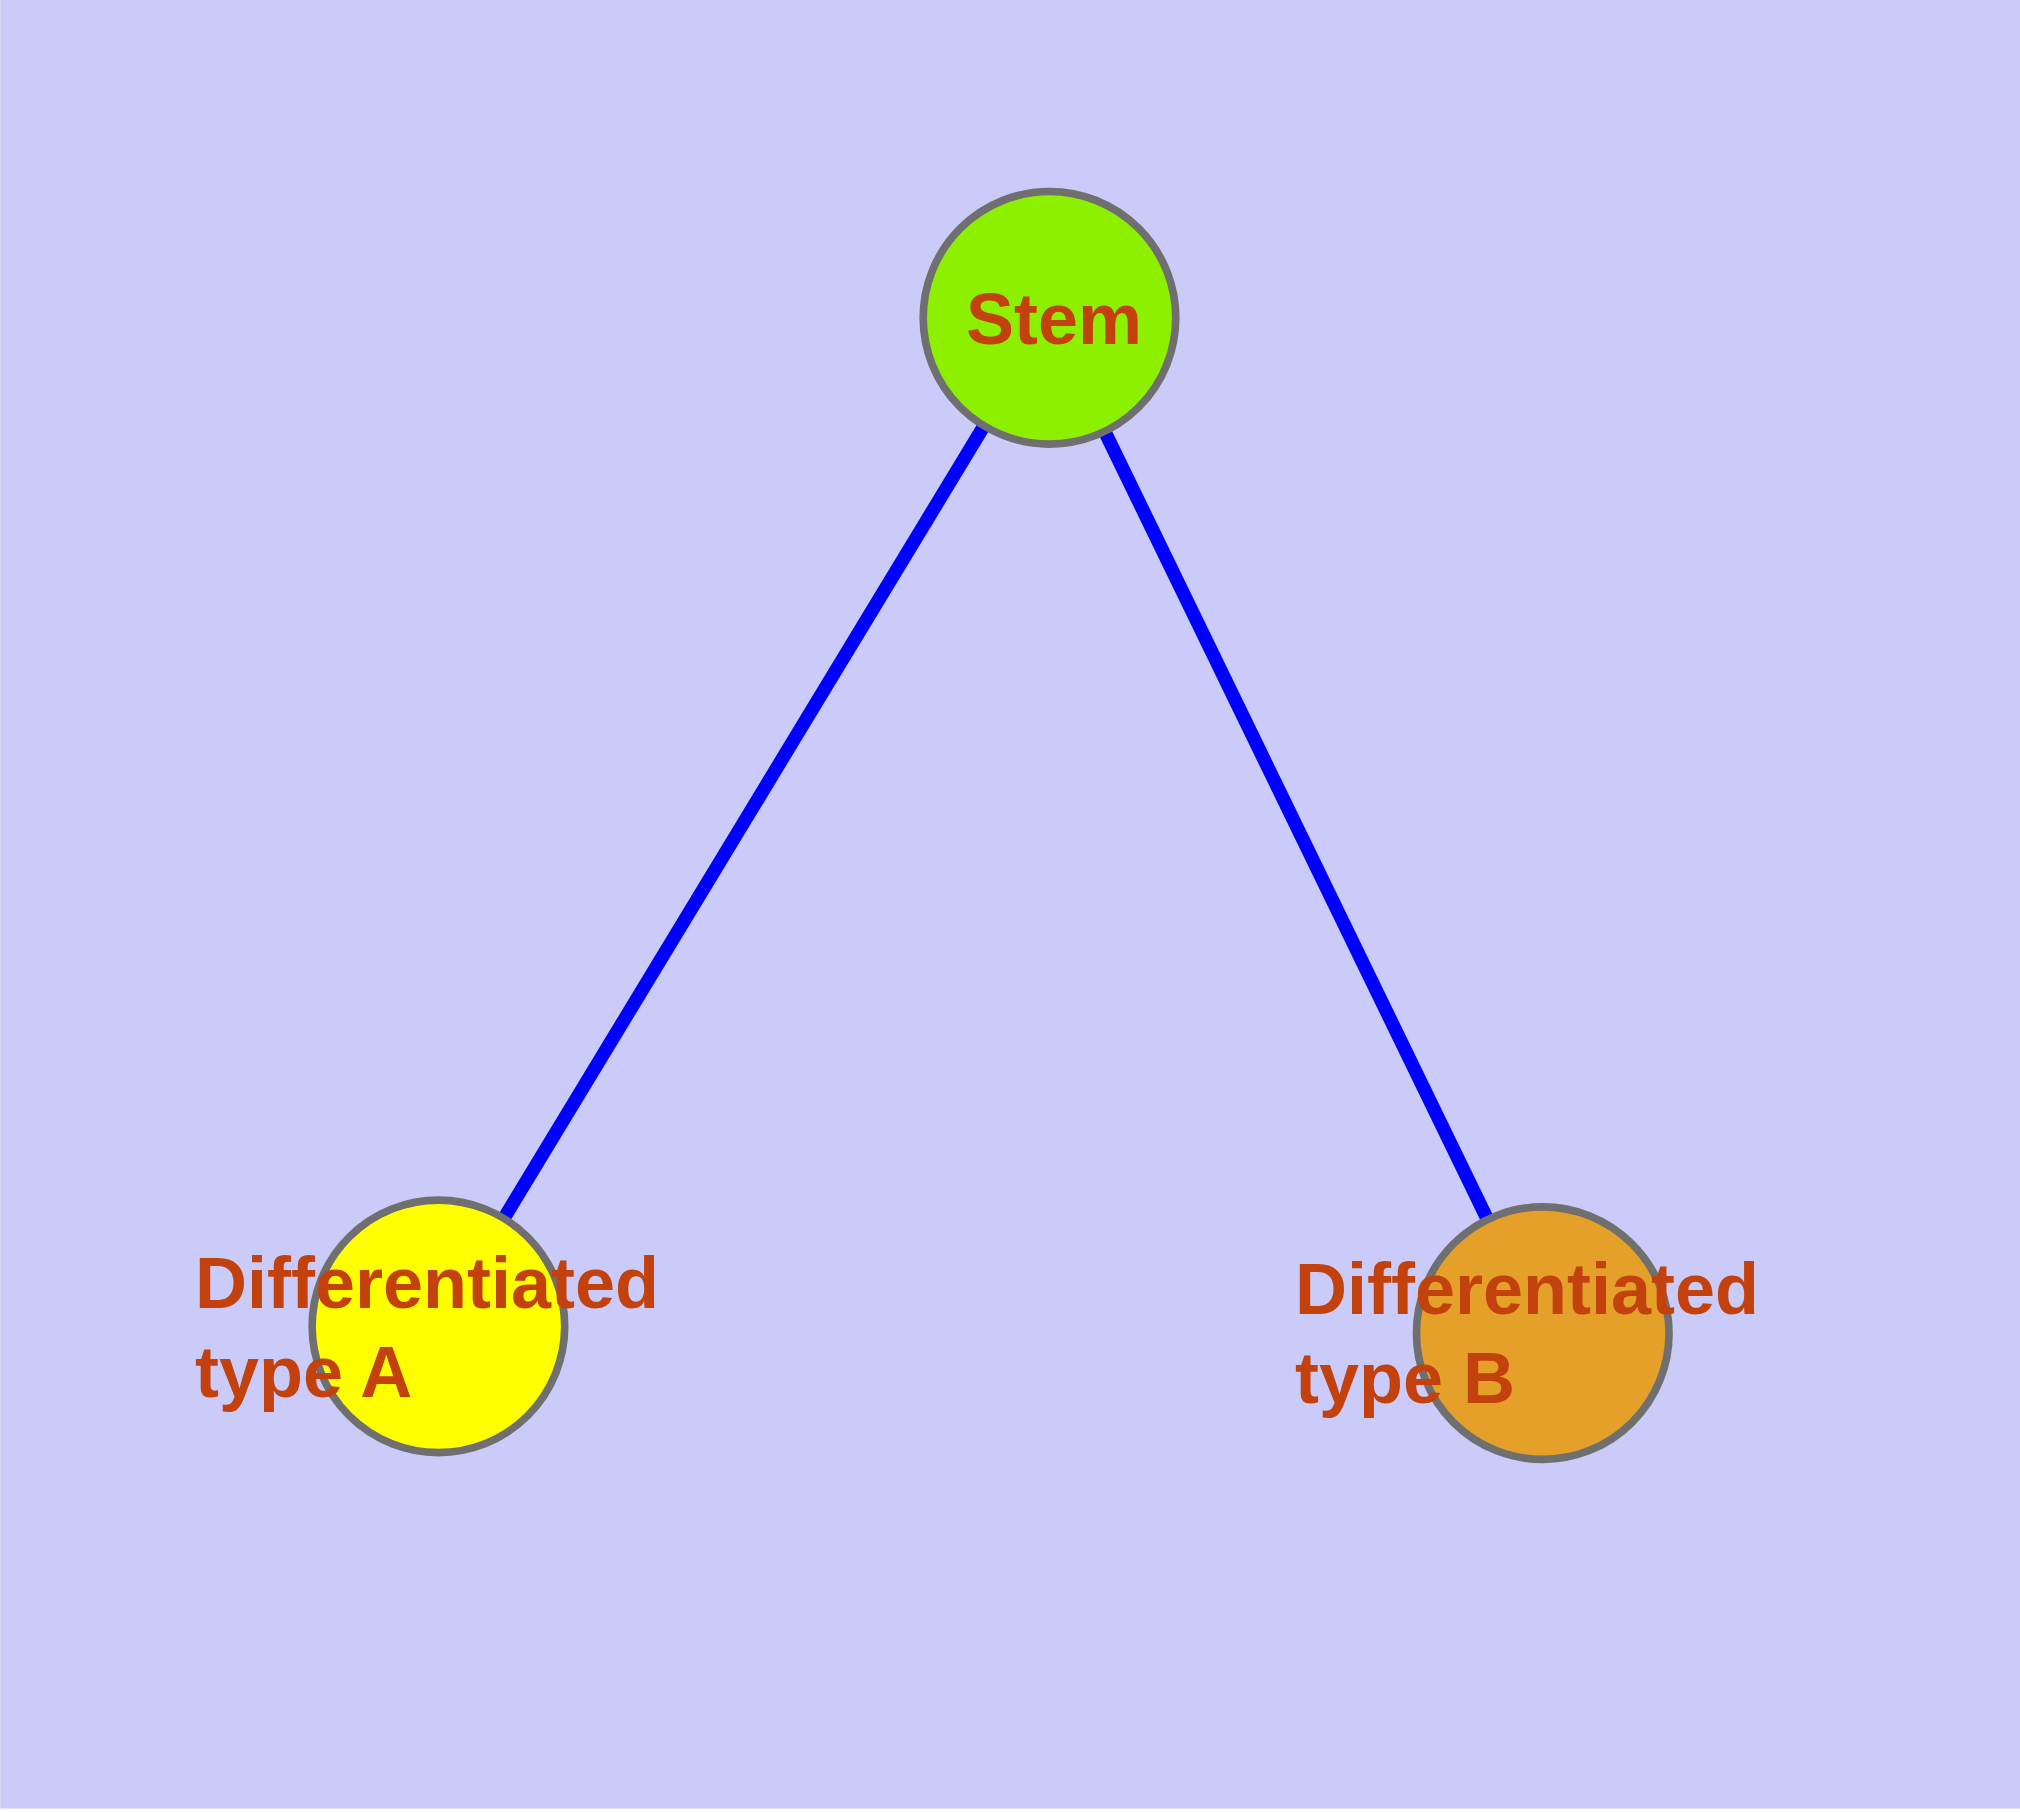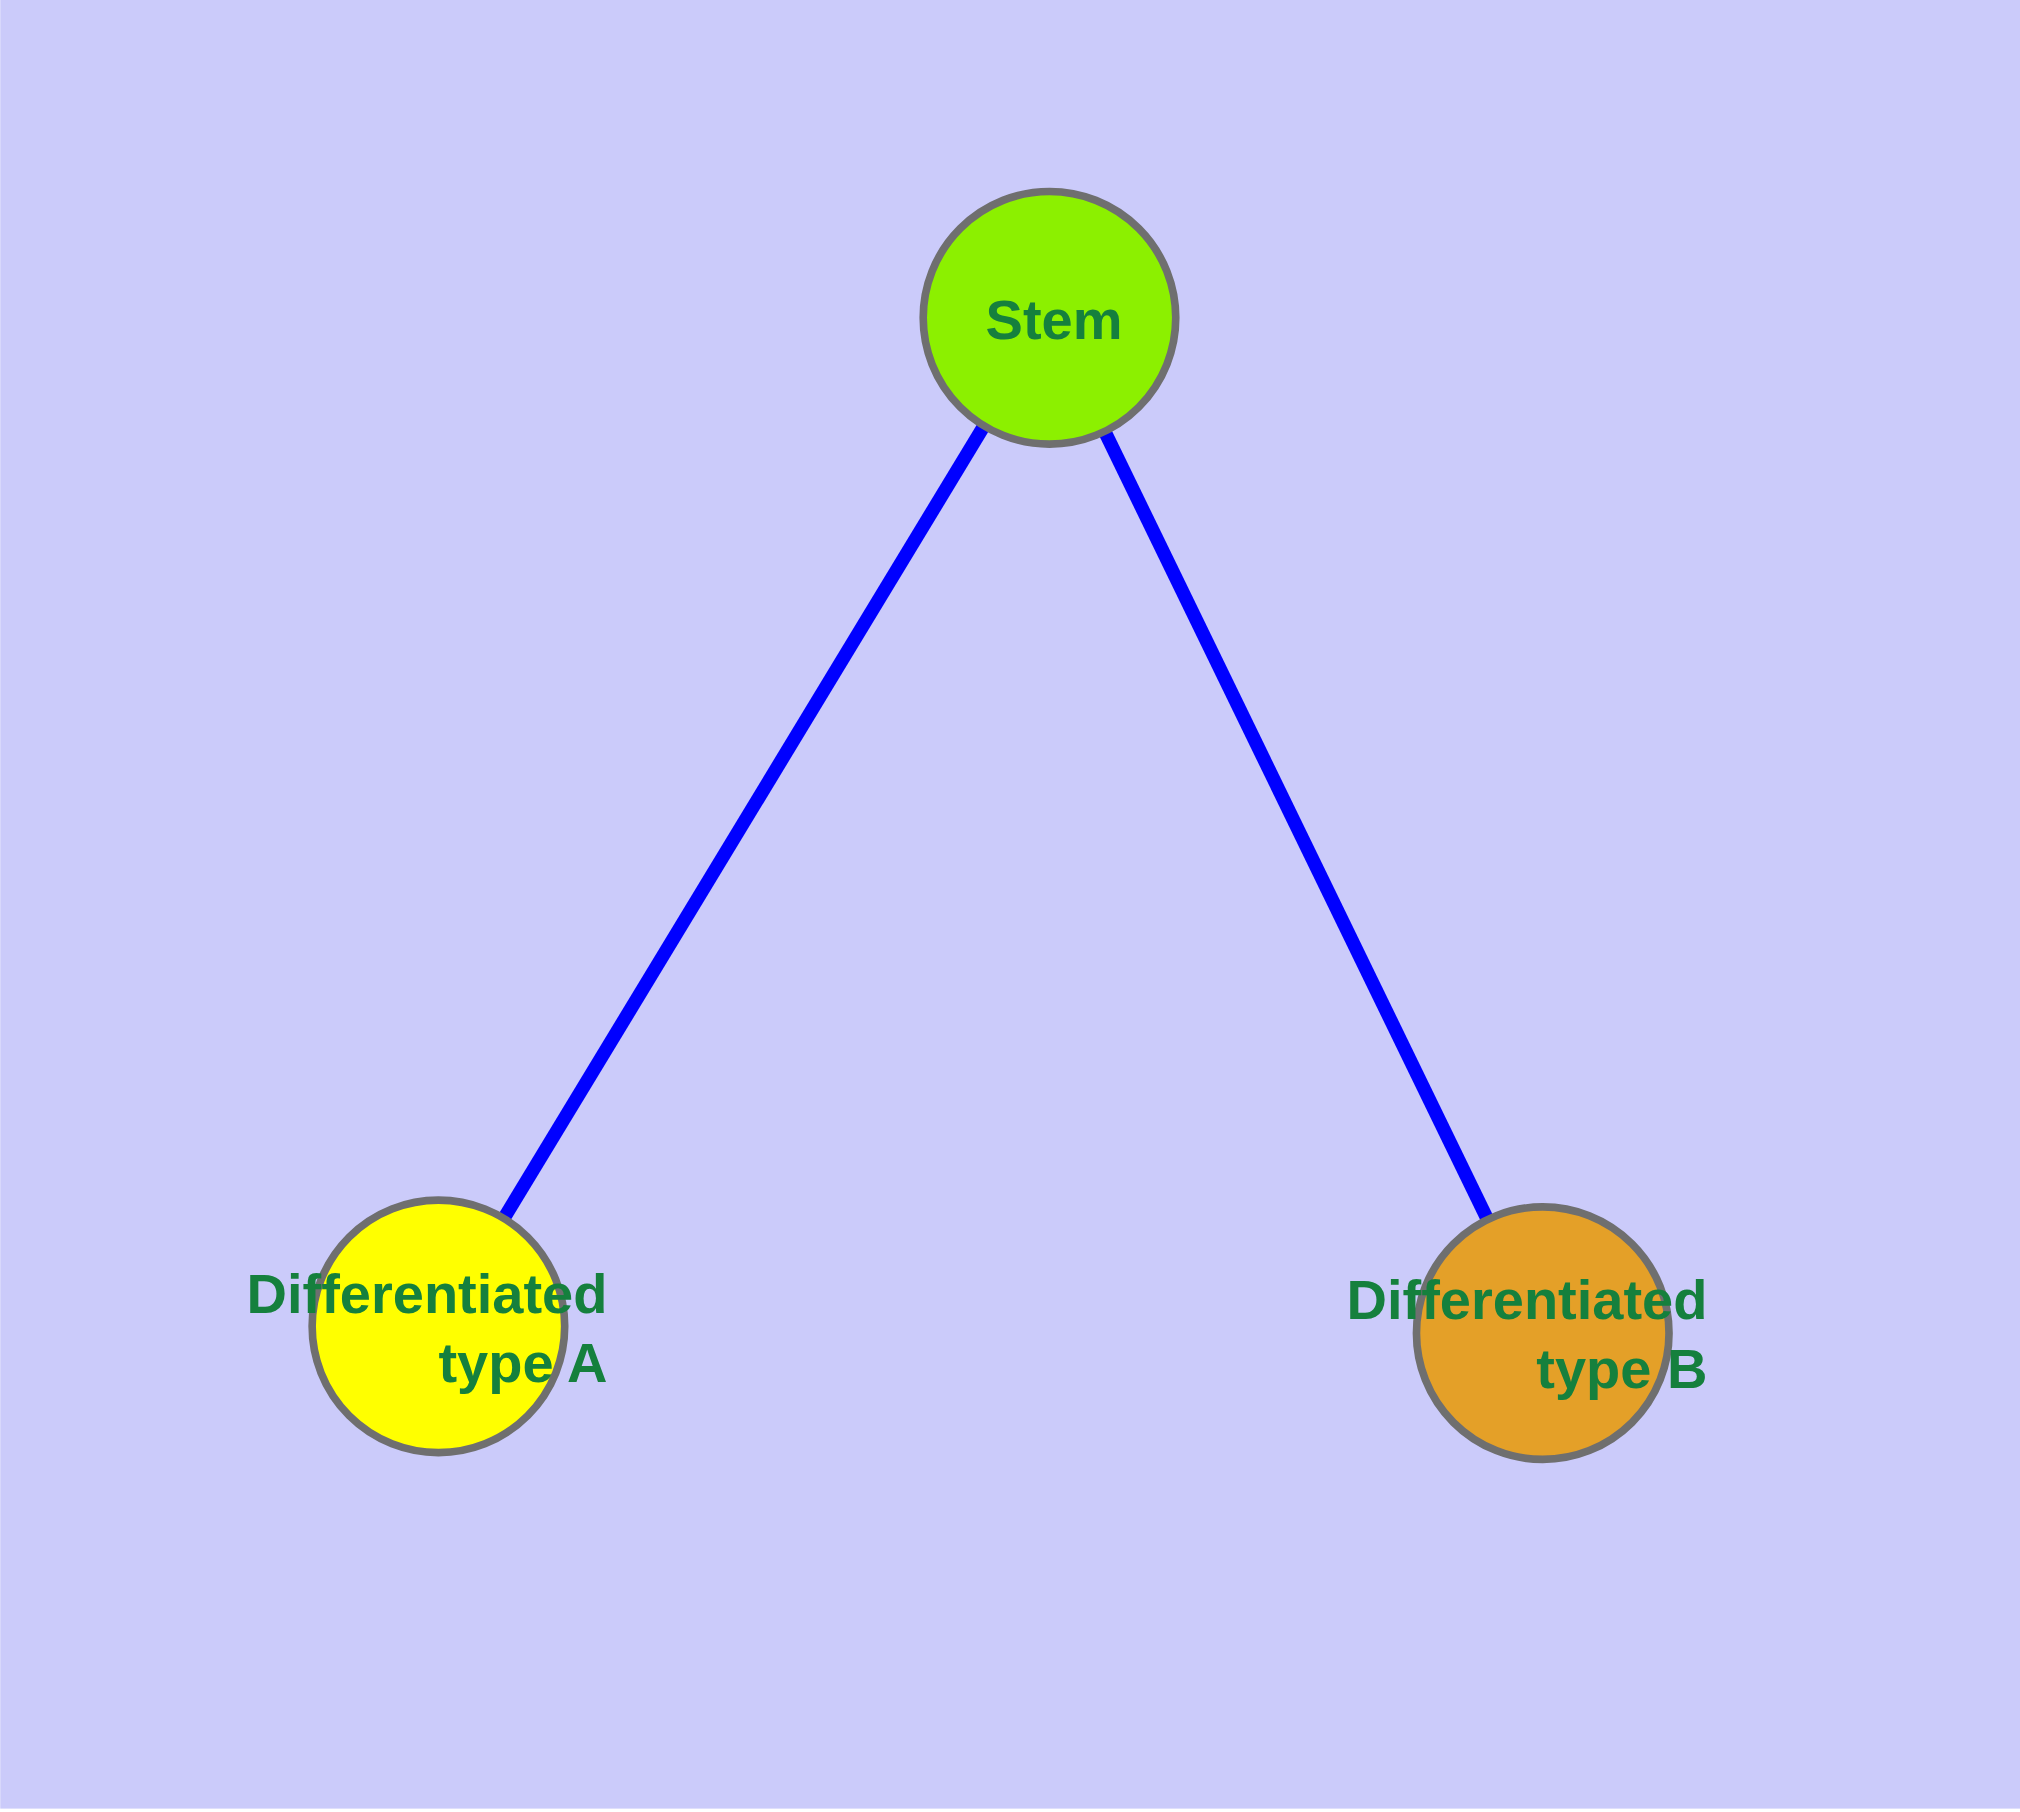--- a/index.html
+++ b/index.html
@@ -17,24 +17,24 @@
   #graph-svg {
     position: absolute;
     left: 0;
     top: 0;
     display: block;
   }
   .node-label {
     position: absolute;
     transform: translate(-50%, -50%);
     font-weight: bold;
-    font-size: 56px;
+    font-size: 72px;
     line-height: 1.24;
-    color: #15803d;
-    text-align: right;
+    color: #c2410c;
+    text-align: left;
     white-space: pre-line;
     pointer-events: none;
   }
 </style>
 </head>
 <body>
 
 <div id="canvas">
 
   <svg id="graph-svg" width="2021" height="1812" viewBox="0 0 2384 2138">

